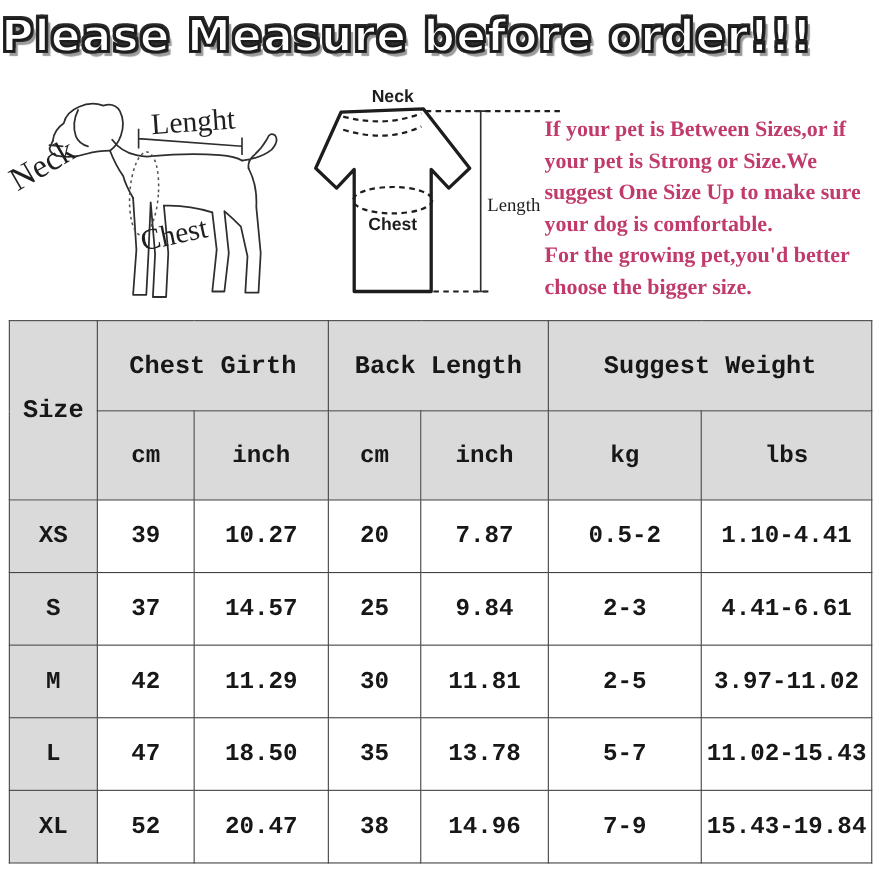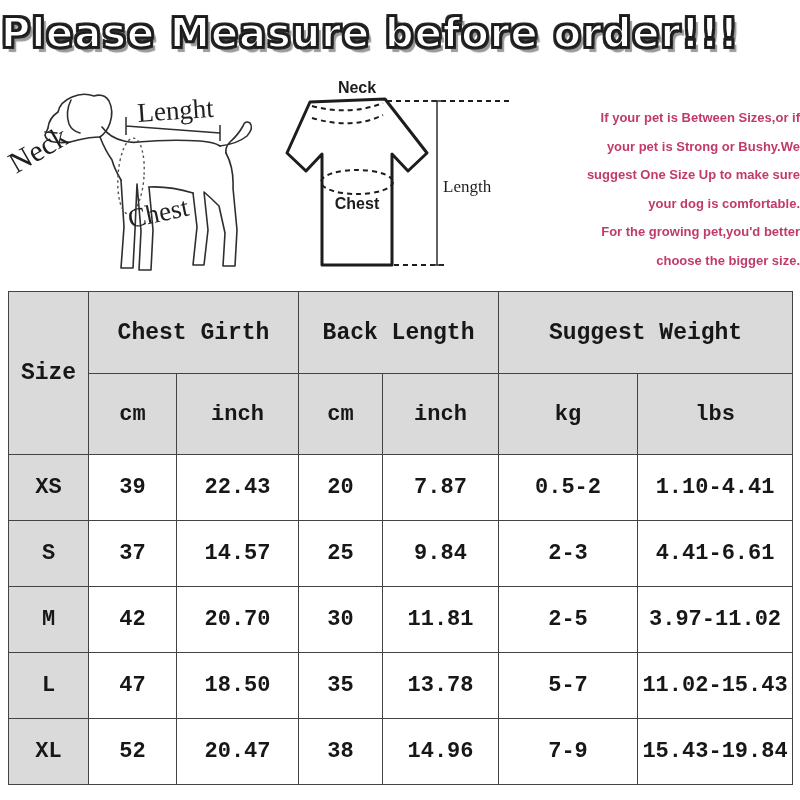--- a/index.html
+++ b/index.html
@@ -21,22 +21,22 @@
   .sketch{stroke:#2e2e2e;fill:none;stroke-width:1.6;stroke-linecap:round;stroke-linejoin:round;}
   .sketch-bold{stroke:#1d1d1d;fill:none;stroke-width:3;stroke-linejoin:round;stroke-linecap:round;}
   .dashed{stroke:#1d1d1d;fill:none;stroke-width:2;stroke-dasharray:5 4;}
   .dotted{stroke:#555;fill:none;stroke-width:1.4;stroke-dasharray:2.5 3;}
   .measure{stroke:#2e2e2e;fill:none;stroke-width:1.5;}
   .serif-label{font-family:"Liberation Serif",serif;fill:#1f1f1f;}
   .sans-label{font-family:"Liberation Sans",sans-serif;fill:#1d1d1d;font-weight:bold;}
 
   
   .advice{
-    position:absolute;left:495px;top:104px;width:305px;text-align:right;
-    font-weight:bold;font-size:13px;line-height:28.5px;color:#c13a6c;
+    position:absolute;left:495px;top:104px;width:305px;text-align:left;
+    font-weight:bold;font-size:20px;line-height:28.5px;color:#c13a6c;font-family:Liberation Serif, serif;
   }
 
   
   .size-table{
     position:absolute;left:8px;top:291px;
     border-collapse:collapse;table-layout:fixed;width:784px;
     font-family:"Liberation Mono",monospace;font-weight:bold;color:#171717;
   }
   .size-table td{
     border:1.5px solid #434343;text-align:center;vertical-align:middle;
@@ -82,21 +82,21 @@
     <path class="dashed" d="M109,23 L232,23"></path>
     <path class="dashed" d="M116,187 L168,187"></path>
     <path class="measure" d="M159,23 L159,187 M153,23 L165,23 M153,187 L165,187"></path>
     <text class="sans-label" x="79" y="15" font-size="16" text-anchor="middle">Neck</text>
     <text class="sans-label" x="79" y="131" font-size="16" text-anchor="middle">Chest</text>
     <text class="serif-label" x="165" y="114" font-size="17">Length</text>
   </svg>
 
   <div class="advice">
     <div>If your pet is Between Sizes,or if</div>
-    <div>your pet is Strong or Bushy.We</div>
+    <div>your pet is Strong or Size.We</div>
     <div>suggest One Size Up to make sure</div>
     <div>your dog is comfortable.</div>
     <div>For the growing pet,you'd better</div>
     <div>choose the bigger size.</div>
   </div>
 
   <table class="size-table">
     <colgroup>
       <col style="width:80px">
         <col style="width:88px">
@@ -117,39 +117,39 @@
         <td class="gray">cm</td>
         <td class="gray">inch</td>
         <td class="gray">cm</td>
         <td class="gray">inch</td>
         <td class="gray">kg</td>
         <td class="gray">lbs</td>
       </tr>
       <tr class="drow">
         <td class="gray">XS</td>
         <td>39</td>
-        <td>22.43</td>
+        <td>10.27</td>
         <td>20</td>
         <td>7.87</td>
         <td>0.5-2</td>
         <td>1.10-4.41</td>
       </tr>
       <tr class="drow">
         <td class="gray">S</td>
         <td>37</td>
         <td>14.57</td>
         <td>25</td>
         <td>9.84</td>
         <td>2-3</td>
         <td>4.41-6.61</td>
       </tr>
       <tr class="drow">
         <td class="gray">M</td>
         <td>42</td>
-        <td>20.70</td>
+        <td>11.29</td>
         <td>30</td>
         <td>11.81</td>
         <td>2-5</td>
         <td>3.97-11.02</td>
       </tr>
       <tr class="drow">
         <td class="gray">L</td>
         <td>47</td>
         <td>18.50</td>
         <td>35</td>

